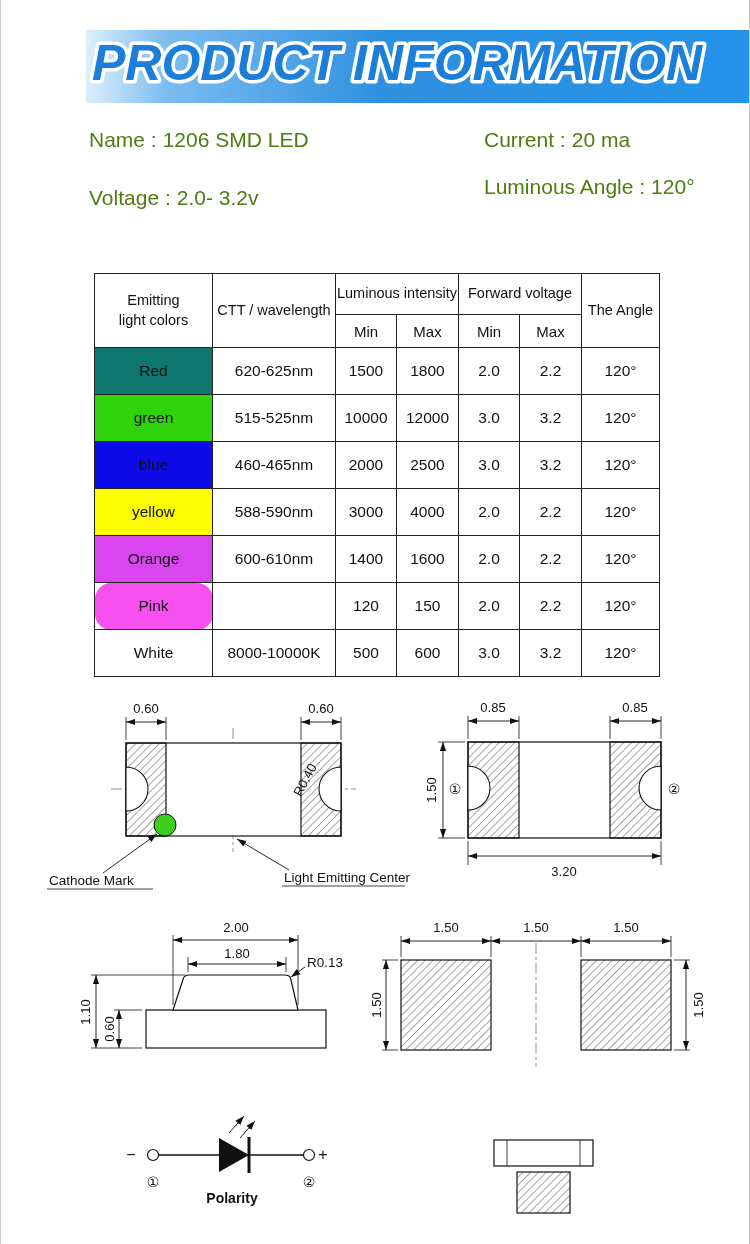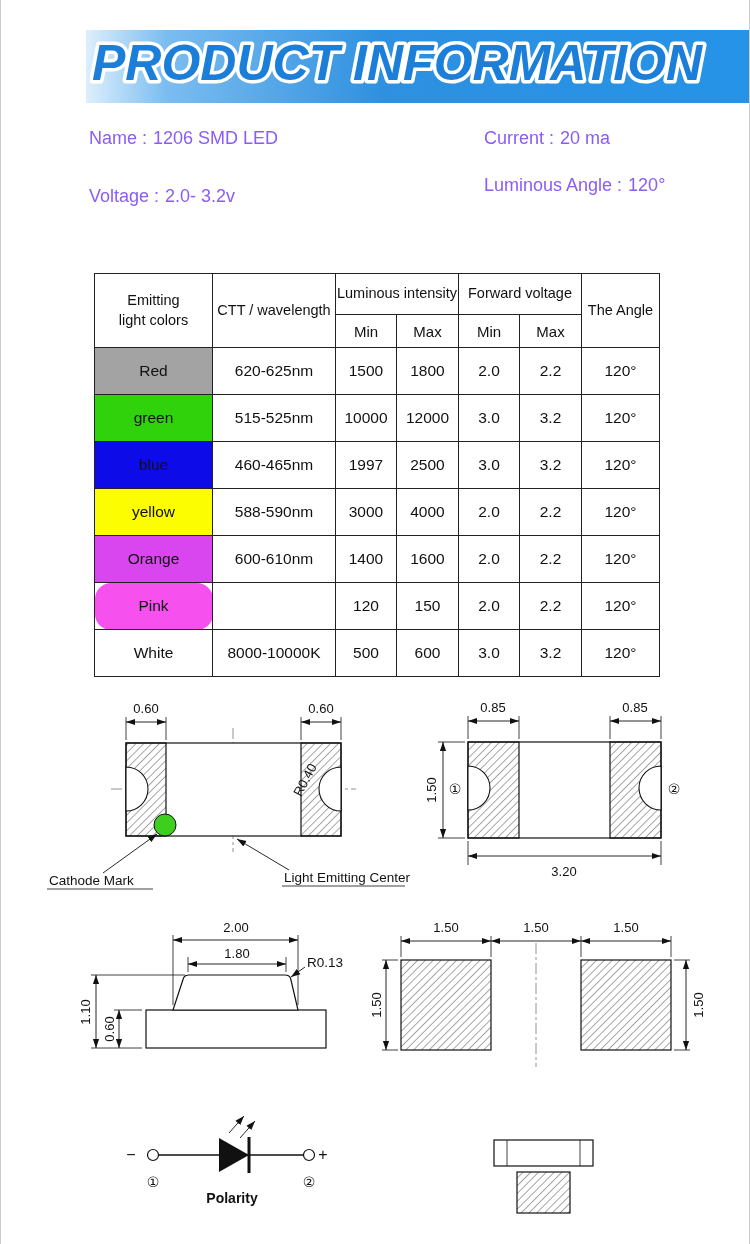--- a/index.html
+++ b/index.html
@@ -17,21 +17,21 @@
   }
   .title-svg { position:absolute; left:4px; top:0; }
   .title-text {
     font-family:"Liberation Sans", sans-serif;
     font-style:italic; font-weight:bold; font-size:50px;
     fill:#1b7ed8; stroke:#ffffff; stroke-width:7px;
     paint-order:stroke fill; stroke-linejoin:round;
   }
 
   
-  .spec { position:absolute; font-size:18px; color:#8b5cf6; white-space:nowrap; }
+  .spec { position:absolute; font-size:21px; color:#4d7c0f; white-space:nowrap; }
   .spec .lbl { margin-right:6px; }
 
   
   .led-table {
     position:absolute; left:93px; top:273px;
     border-collapse:collapse; table-layout:fixed;
   }
   .led-table th, .led-table td {
     border:1px solid #222; text-align:center; vertical-align:middle;
     font-weight:normal; color:#111; padding:0; overflow:hidden;
@@ -116,41 +116,41 @@
       </tr>
       <tr class="h2">
         <th>Min</th>
         <th>Max</th>
         <th>Min</th>
         <th>Max</th>
       </tr>
     </thead>
     <tbody>
       <tr>
-        <td style="background-color: #a3a3a3;">Red</td>
+        <td style="background-color: #0f766e;">Red</td>
         <td>620-625nm</td>
         <td>1500</td>
         <td>1800</td>
         <td>2.0</td>
         <td>2.2</td>
         <td>120°</td>
       </tr>
       <tr>
         <td style="background-color: rgb(47, 210, 11);">green</td>
         <td>515-525nm</td>
         <td>10000</td>
         <td>12000</td>
         <td>3.0</td>
         <td>3.2</td>
         <td>120°</td>
       </tr>
       <tr>
         <td style="background-color: rgb(13, 12, 232);">blue</td>
         <td>460-465nm</td>
-        <td>1997</td>
+        <td>2000</td>
         <td>2500</td>
         <td>3.0</td>
         <td>3.2</td>
         <td>120°</td>
       </tr>
       <tr>
         <td style="background-color: rgb(253, 253, 2);">yellow</td>
         <td>588-590nm</td>
         <td>3000</td>
         <td>4000</td>

